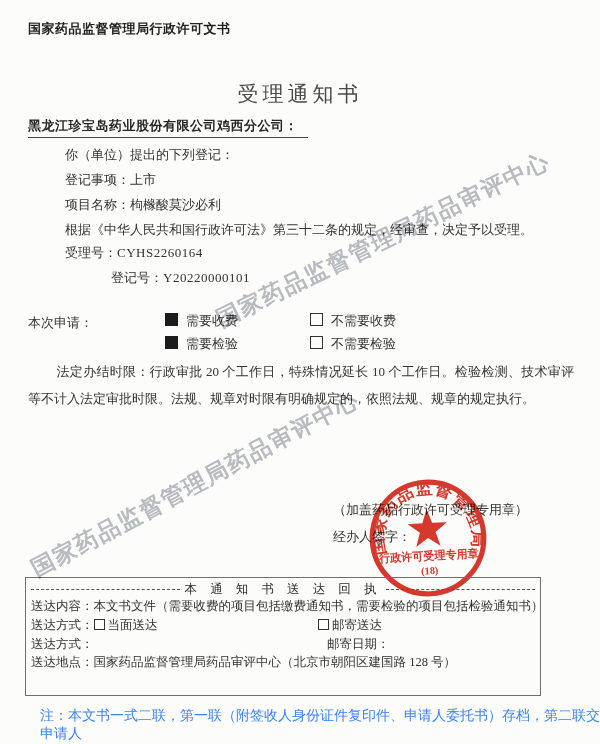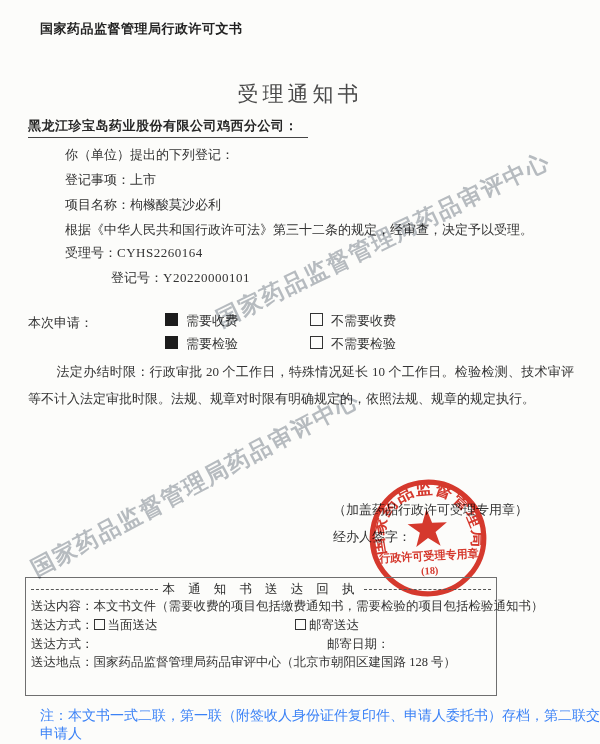--- a/index.html
+++ b/index.html
@@ -3,21 +3,21 @@
 <meta charset="utf-8">
 <style>
   html,body{margin:0;padding:0;background:#e8e8e8;}
   .page{
     position:relative;width:600px;height:744px;margin:0 auto;
     background:#fcfcfa;overflow:hidden;
     font-family:"Liberation Serif","DejaVu Serif",serif;
     color:#333;font-size:13px;
   }
   .abs{position:absolute;}
-  .doc-header{top:20px;left:40px;font-weight:bold;font-size:13px;color:#222;letter-spacing:.5px;}
+  .doc-header{top:20px;left:28px;font-weight:bold;font-size:13px;color:#222;letter-spacing:.5px;}
   .doc-title{top:80px;left:0;width:100%;text-align:center;font-size:21px;color:#4a4a4a;letter-spacing:4px;}
   .recipient{top:117px;left:28px;font-weight:bold;color:#262626;border-bottom:1.5px solid #444;padding:0 10px 2px 0;letter-spacing:.5px;}
   .line{white-space:nowrap;}
   .l-intro{top:146px;left:65px;}
   .l-item{top:171px;left:65px;}
   .l-project{top:196px;left:65px;}
   .l-basis{top:221px;left:65px;}
   .l-accept{top:244px;left:65px;}
   .l-regno{top:269px;left:65px;margin-left:46px;}
   .num{font-family:"Liberation Serif","DejaVu Serif",serif;letter-spacing:.5px;}
@@ -27,21 +27,21 @@
   .opt{position:absolute;white-space:nowrap;}
   .opt.c1{left:137px;} .opt.c2{left:282px;}
   .cb{display:inline-block;width:11px;height:11px;border:1.5px solid #333;vertical-align:-1px;margin-right:8px;background:#fcfcfa;}
   .cb.filled{background:#1c1c1c;border-color:#1c1c1c;}
   .cb.small{width:9px;height:9px;border-width:1.2px;margin-right:3px;vertical-align:-1px;}
   .deadline{top:358px;left:28px;width:546px;line-height:27px;text-indent:2.2em;text-align:justify;}
   .notes{top:404px;left:28px;width:548px;line-height:18.6px;font-size:12.5px;text-align:justify;}
   .notes .n-sub{padding-left:5px;}
   .sig-block{top:497px;left:333px;line-height:26.5px;white-space:nowrap;}
   .seal{top:476px;left:366px;width:124px;height:124px;mix-blend-mode:multiply;opacity:.92;}
-  .receipt{top:577px;left:25px;width:472px;height:119px;border:1px solid #6f6f6f;font-size:12.5px;box-sizing:border-box;padding:4px 5px 0 5px;}
+  .receipt{top:577px;left:25px;width:516px;height:119px;border:1px solid #6f6f6f;font-size:12.5px;box-sizing:border-box;padding:4px 5px 0 5px;}
   .rc-header{display:flex;align-items:center;gap:5px;height:15px;color:#2c2c2c;}
   .rc-header .txt{letter-spacing:5px;white-space:nowrap;}
   .dash{flex:1;border-top:1.5px dashed #555;height:0;}
   .rc-row{position:relative;height:18.8px;line-height:18.8px;white-space:nowrap;}
   .rc-at{position:absolute;top:0;}
   .wm{position:absolute;white-space:nowrap;font-size:23px;letter-spacing:1.5px;font-weight:bold;
       pointer-events:none;mix-blend-mode:multiply;z-index:5;}
   .wm1{top:305px;left:218px;transform:rotate(-26deg);transform-origin:left center;}
   .wm2{top:555px;left:33px;transform:rotate(-28deg);transform-origin:left center;}
   .footer-note{top:707px;left:40px;font-size:14px;color:#3b82f6;}
@@ -103,21 +103,21 @@
     <div class="rc-header">
       <span class="dash"></span>
       <span class="txt">本 通 知 书 送 达 回 执</span>
       <span class="dash"></span>
     </div>
     <div class="rc-row">
       <span>送达内容：</span><span>本文书文件（需要收费的项目包括缴费通知书，需要检验的项目包括检验通知书）</span>
     </div>
     <div class="rc-row">
       <span>送达方式：</span><span class="cb small"></span><span>当面送达</span>
-      <span class="rc-at" style="left:264px;"><span class="cb small"></span><span>邮寄送达</span></span>
+      <span class="rc-at" style="left:287px;"><span class="cb small"></span><span>邮寄送达</span></span>
     </div>
     <div class="rc-row">
       <span>送达方式：</span>
       <span class="rc-at" style="left:267px;padding-left:29px;">邮寄日期：</span>
     </div>
     <div class="rc-row">
       <span>送达地点：</span><span>国家药品监督管理局药品审评中心（北京市朝阳区建国路 128 号）</span>
     </div>
   </div>
 

